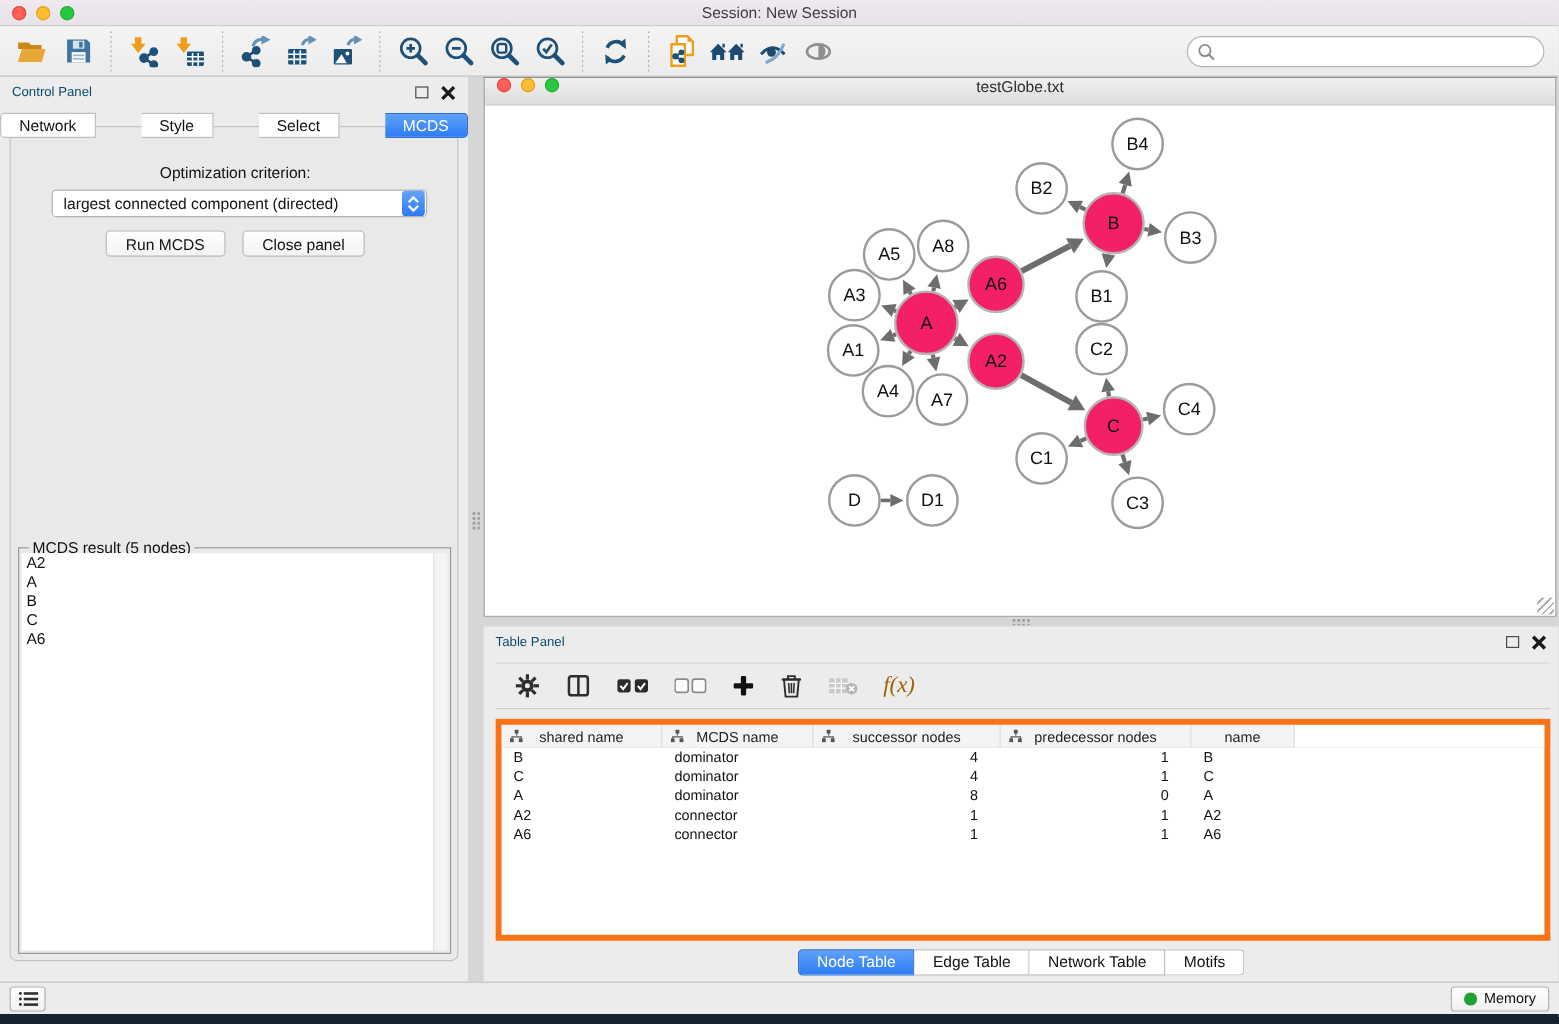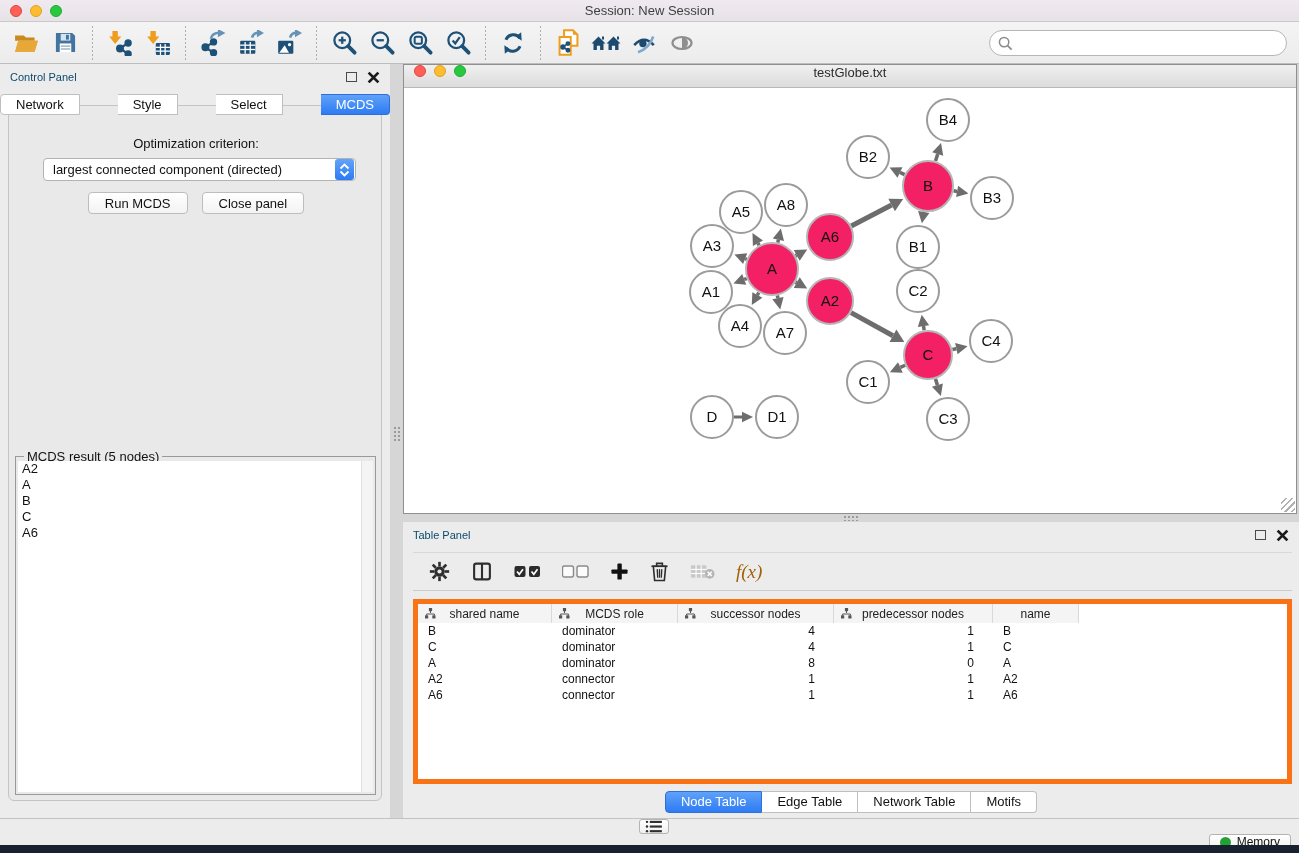--- a/index.html
+++ b/index.html
@@ -103,21 +103,21 @@
   .trow { display:flex; height:16px; align-items:center; }
   .td { font-size:12px; color:#111; height:16px; line-height:16px; white-space:nowrap; overflow:hidden; }
   .td.al { padding-left:10px; text-align:left; }
   .td.ar { padding-right:19px; text-align:right; }
 
   #tp-tabs { position:absolute; left:0; top:269px; width:896px; display:flex; justify-content:center; }
   #tp-tabs .seg-tab { height:22px; line-height:20px; }
 
   
   #statusbar { position:absolute; left:0; top:818px; width:1299px; height:27px;
-    background:#ececec; border-top:1px solid #c2c2c2; display:flex; align-items:center;flex-direction:column; }
+    background:#ececec; border-top:1px solid #c2c2c2; display:flex; align-items:center; }
   #list-btn { width:30px; height:21px; margin-left:8px; background:linear-gradient(#fff,#f1f1f1);
     border:1px solid #b3b3b3; border-radius:3px; display:flex; align-items:center; justify-content:center; }
   #memory-btn { margin-left:auto; margin-right:8px; height:21px; padding:0 10px;
     background:linear-gradient(#fff,#f1f1f1); border:1px solid #b3b3b3; border-radius:3px;
     display:flex; align-items:center; gap:6px; font-size:12px; color:#111; }
   #memory-btn .dot { width:11px; height:11px; border-radius:50%; background:#21a233; }
 
   #desktop-strip { position:absolute; left:0; top:845px; width:1299px; height:8px; background:#18222e; }
 
   svg text { font-family:"Liberation Sans", sans-serif; }
@@ -629,21 +629,21 @@
               </svg>
               <span>shared name</span>
             </div>
             <div class="th" style="width: 126px;">
               <svg width="11" height="11" viewBox="0 0 11 11" class="sort-ico">
                 <path d="M5.5 2.5 v2.5 M1.6 7.5 V6 h7.8 v1.5" stroke="#555" fill="none" stroke-width="1"></path>
                 <rect x="3.9" y="0" width="3.2" height="3.2" fill="#555"></rect>
                 <rect x="0" y="7.3" width="3.2" height="3.2" fill="#555"></rect>
                 <rect x="7.3" y="7.3" width="3.2" height="3.2" fill="#555"></rect>
               </svg>
-              <span>MCDS role</span>
+              <span>MCDS name</span>
             </div>
             <div class="th" style="width: 156px;">
               <svg width="11" height="11" viewBox="0 0 11 11" class="sort-ico">
                 <path d="M5.5 2.5 v2.5 M1.6 7.5 V6 h7.8 v1.5" stroke="#555" fill="none" stroke-width="1"></path>
                 <rect x="3.9" y="0" width="3.2" height="3.2" fill="#555"></rect>
                 <rect x="0" y="7.3" width="3.2" height="3.2" fill="#555"></rect>
                 <rect x="7.3" y="7.3" width="3.2" height="3.2" fill="#555"></rect>
               </svg>
               <span>successor nodes</span>
             </div>

